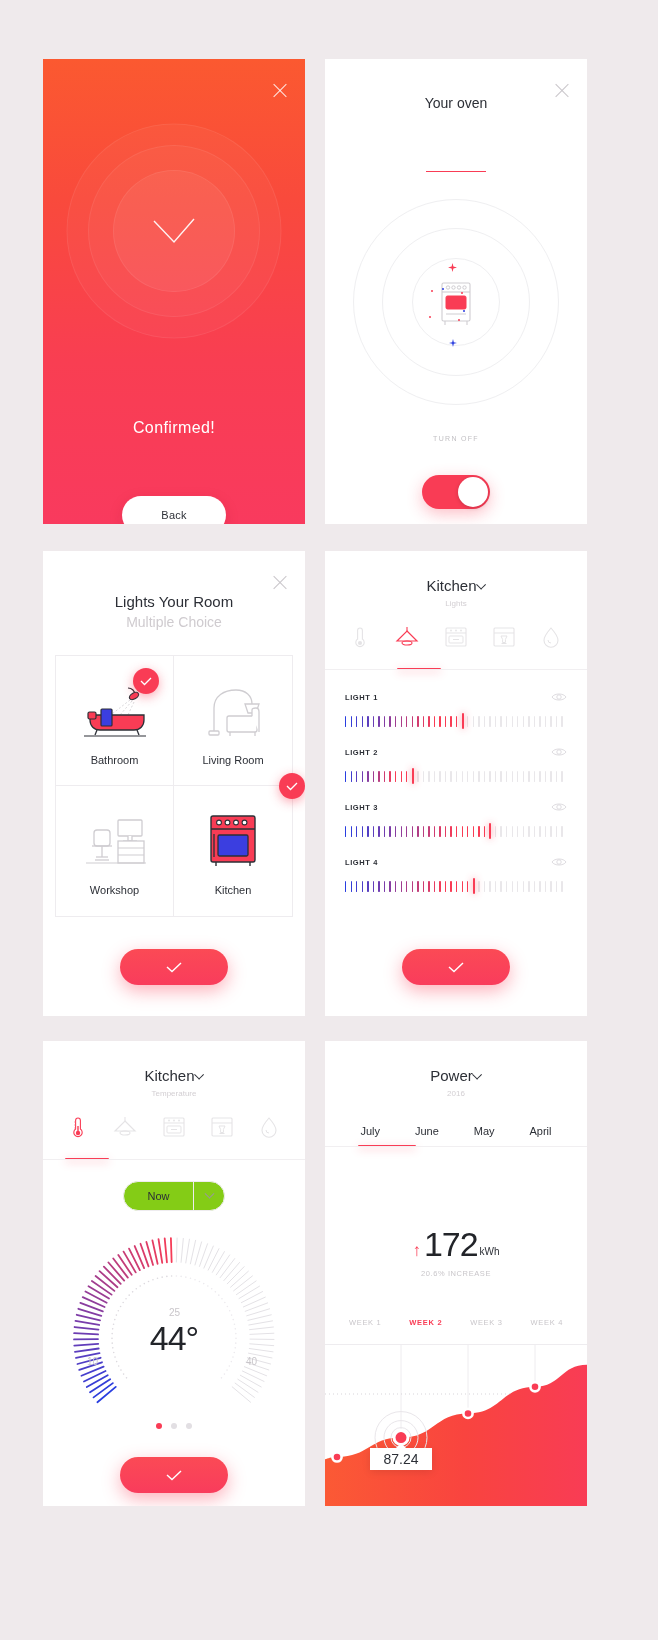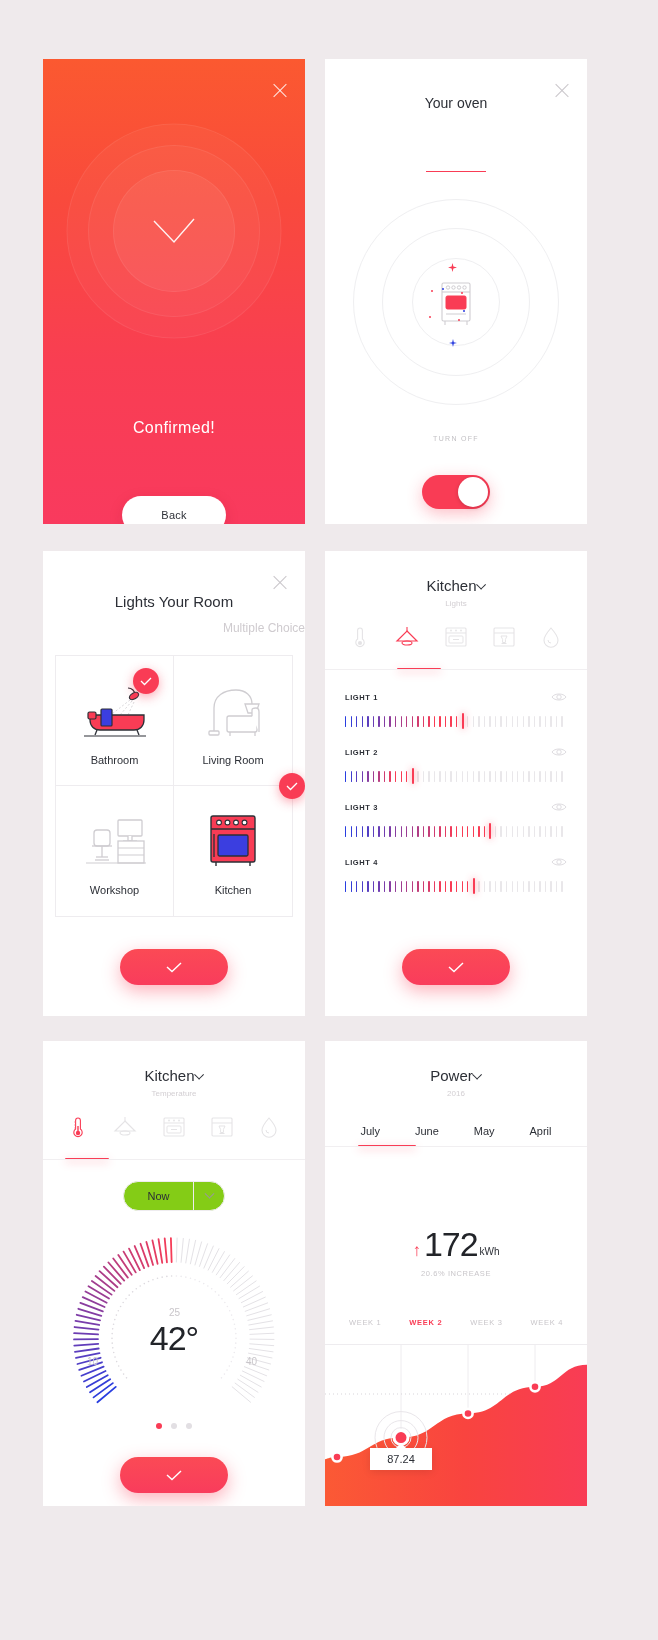--- a/index.html
+++ b/index.html
@@ -117,23 +117,23 @@
     box-shadow: 0 1px 4px rgba(0,0,0,0.18);
   }
 
   
   .room-title {
     position: absolute; left: 0; right: 0; top: 42px;
     text-align: center; color: #2c2f36;
     font-size: 15px; font-weight: 400;
   }
   .room-sub {
-    position: absolute; left: 0; right: 0; top: 70px;
-    text-align: right; color: #cfcbcf;
-    font-size: 12px;
+    position: absolute; left: 0; right: 0; top: 63px;
+    text-align: center; color: #cfcbcf;
+    font-size: 14px;
   }
   .room-grid {
     position: absolute; left: 12px; top: 104px;
     width: 238px; height: 262px;
     border: 1px solid #eeecef;
     display: grid;
     grid-template-columns: 1fr 1fr;
     grid-template-rows: 1fr 1fr;
   }
   .room-cell {
@@ -261,21 +261,21 @@
     position: absolute; left: 0; right: 0; top: 277px;
     display: flex; justify-content: space-around; padding: 0 10px;
   }
   .week-tab { font-size: 7.5px; color: #c9c6ca; letter-spacing: .7px; cursor: pointer; }
   .week-tab.active { color: #f93c55; font-weight: 700; }
   .chart-area { position: absolute; left: 0; right: 0; top: 303px; bottom: 0; }
   .tooltip {
     position: absolute; left: 94px; top: 126px;
     width: 62px; height: 22px; background: #ffffff;
     display: flex; align-items: center; justify-content: center;
-    font-size: 11px; color: #2c2f36;
+    font-size: 14px; color: #2c2f36;
     box-shadow: 0 2px 8px rgba(0,0,0,0.10);
   }
   .tooltip::after {
     content: ""; position: absolute; left: 50%; top: -5px; transform: translateX(-50%);
     border-left: 5px solid transparent; border-right: 5px solid transparent;
     border-bottom: 5px solid #ffffff;
   }
 </style>
 </head>
 <body>
@@ -898,21 +898,21 @@
           <circle cx="166.21063799272338" cy="114.86193675318248" r="0.8" fill="#eceaee"></circle>
           <circle cx="165.27191728500856" cy="119.53602376130026" r="0.8" fill="#eceaee"></circle>
           <circle cx="163.97682889534917" cy="124.12416412418347" r="0.8" fill="#eceaee"></circle>
           <circle cx="162.33303024810016" cy="128.59922970290415" r="0.8" fill="#eceaee"></circle>
           <circle cx="160.35024057470275" cy="132.9347609319022" r="0.8" fill="#eceaee"></circle>
           <circle cx="158.04018344712094" cy="137.10512326554374" r="0.8" fill="#eceaee"></circle>
           <circle cx="155.4165174602823" cy="141.08565874661355" r="0.8" fill="#eceaee"></circle>
           <circle cx="152.49475547337664" cy="144.8528318005654" r="0.8" fill="#eceaee"></circle>
         </g>
     </svg>
-    <div class="temp-value">42°</div>
+    <div class="temp-value">44°</div>
     <div class="dial-num" style="left:44px;  top:291px;">10</div>
     <div class="dial-num" style="left:126px; top:242px;">25</div>
     <div class="dial-num" style="left:203px; top:291px;">40</div>
 
     <div class="dots">
       <div class="dot on"></div>
       <div class="dot"></div>
       <div class="dot"></div>
     </div>
 

